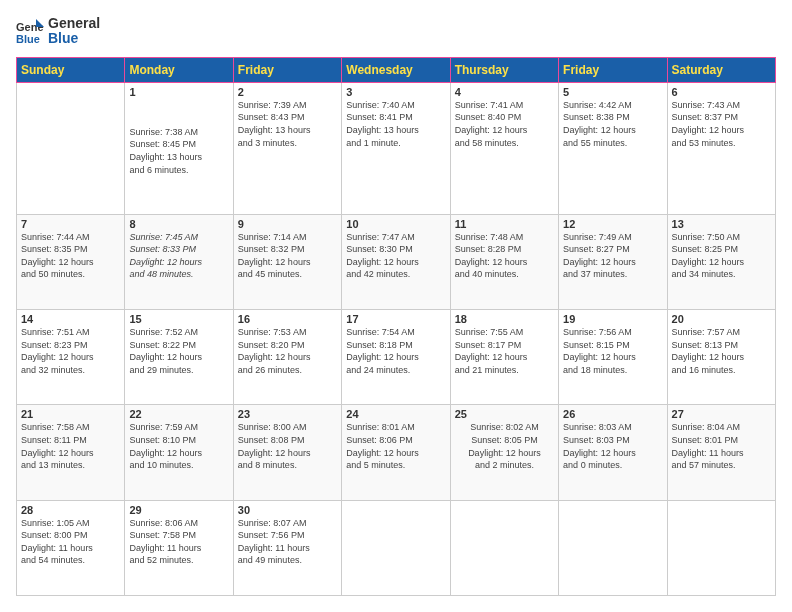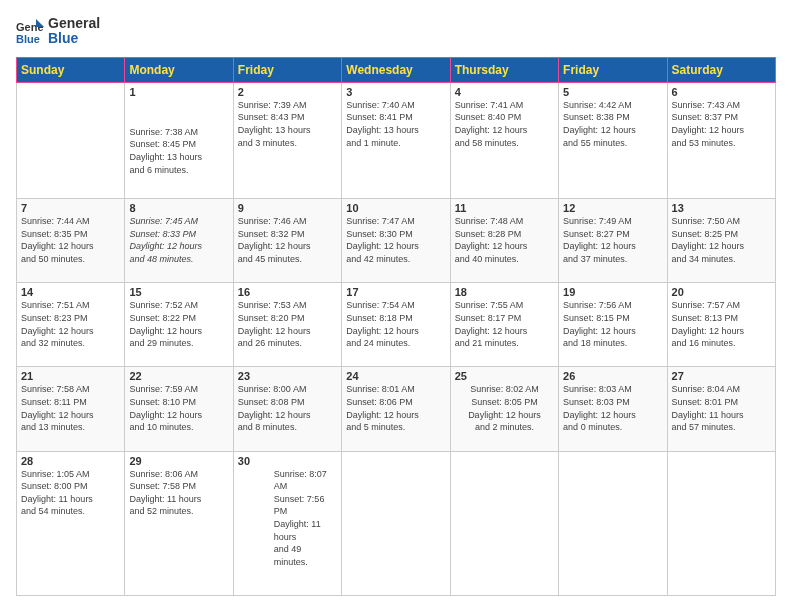--- a/index.html
+++ b/index.html
@@ -176,21 +176,21 @@
           </td>
           <td>
             <span class="day-number">8</span>
             <div class="day-info" style="white-space: pre-line; font-style: italic;">Sunrise: 7:45 AM
 Sunset: 8:33 PM
 Daylight: 12 hours
 and 48 minutes.</div>
           </td>
           <td>
             <span class="day-number">9</span>
-            <div class="day-info" style="white-space: pre-line;">Sunrise: 7:46 AM
+            <div class="day-info" style="white-space: pre-line;">Sunrise: 7:14 AM
 Sunset: 8:32 PM
 Daylight: 12 hours
 and 45 minutes.</div>
           </td>
           <td>
             <span class="day-number">10</span>
             <div class="day-info" style="white-space: pre-line;">Sunrise: 7:47 AM
 Sunset: 8:30 PM
 Daylight: 12 hours
 and 42 minutes.</div>
@@ -329,21 +329,21 @@
           </td>
           <td>
             <span class="day-number">29</span>
             <div class="day-info" style="white-space: pre-line;">Sunrise: 8:06 AM
 Sunset: 7:58 PM
 Daylight: 11 hours
 and 52 minutes.</div>
           </td>
           <td>
             <span class="day-number">30</span>
-            <div class="day-info" style="white-space: pre-line; margin-left: 36px;">Sunrise: 8:07 AM
+            <div class="day-info" style="white-space: pre-line;">Sunrise: 8:07 AM
 Sunset: 7:56 PM
 Daylight: 11 hours
 and 49 minutes.</div>
           </td>
           <td class="empty-cell"></td>
           <td class="empty-cell"></td>
           <td class="empty-cell"></td>
           <td class="empty-cell"></td>
         </tr>
       </tbody>

